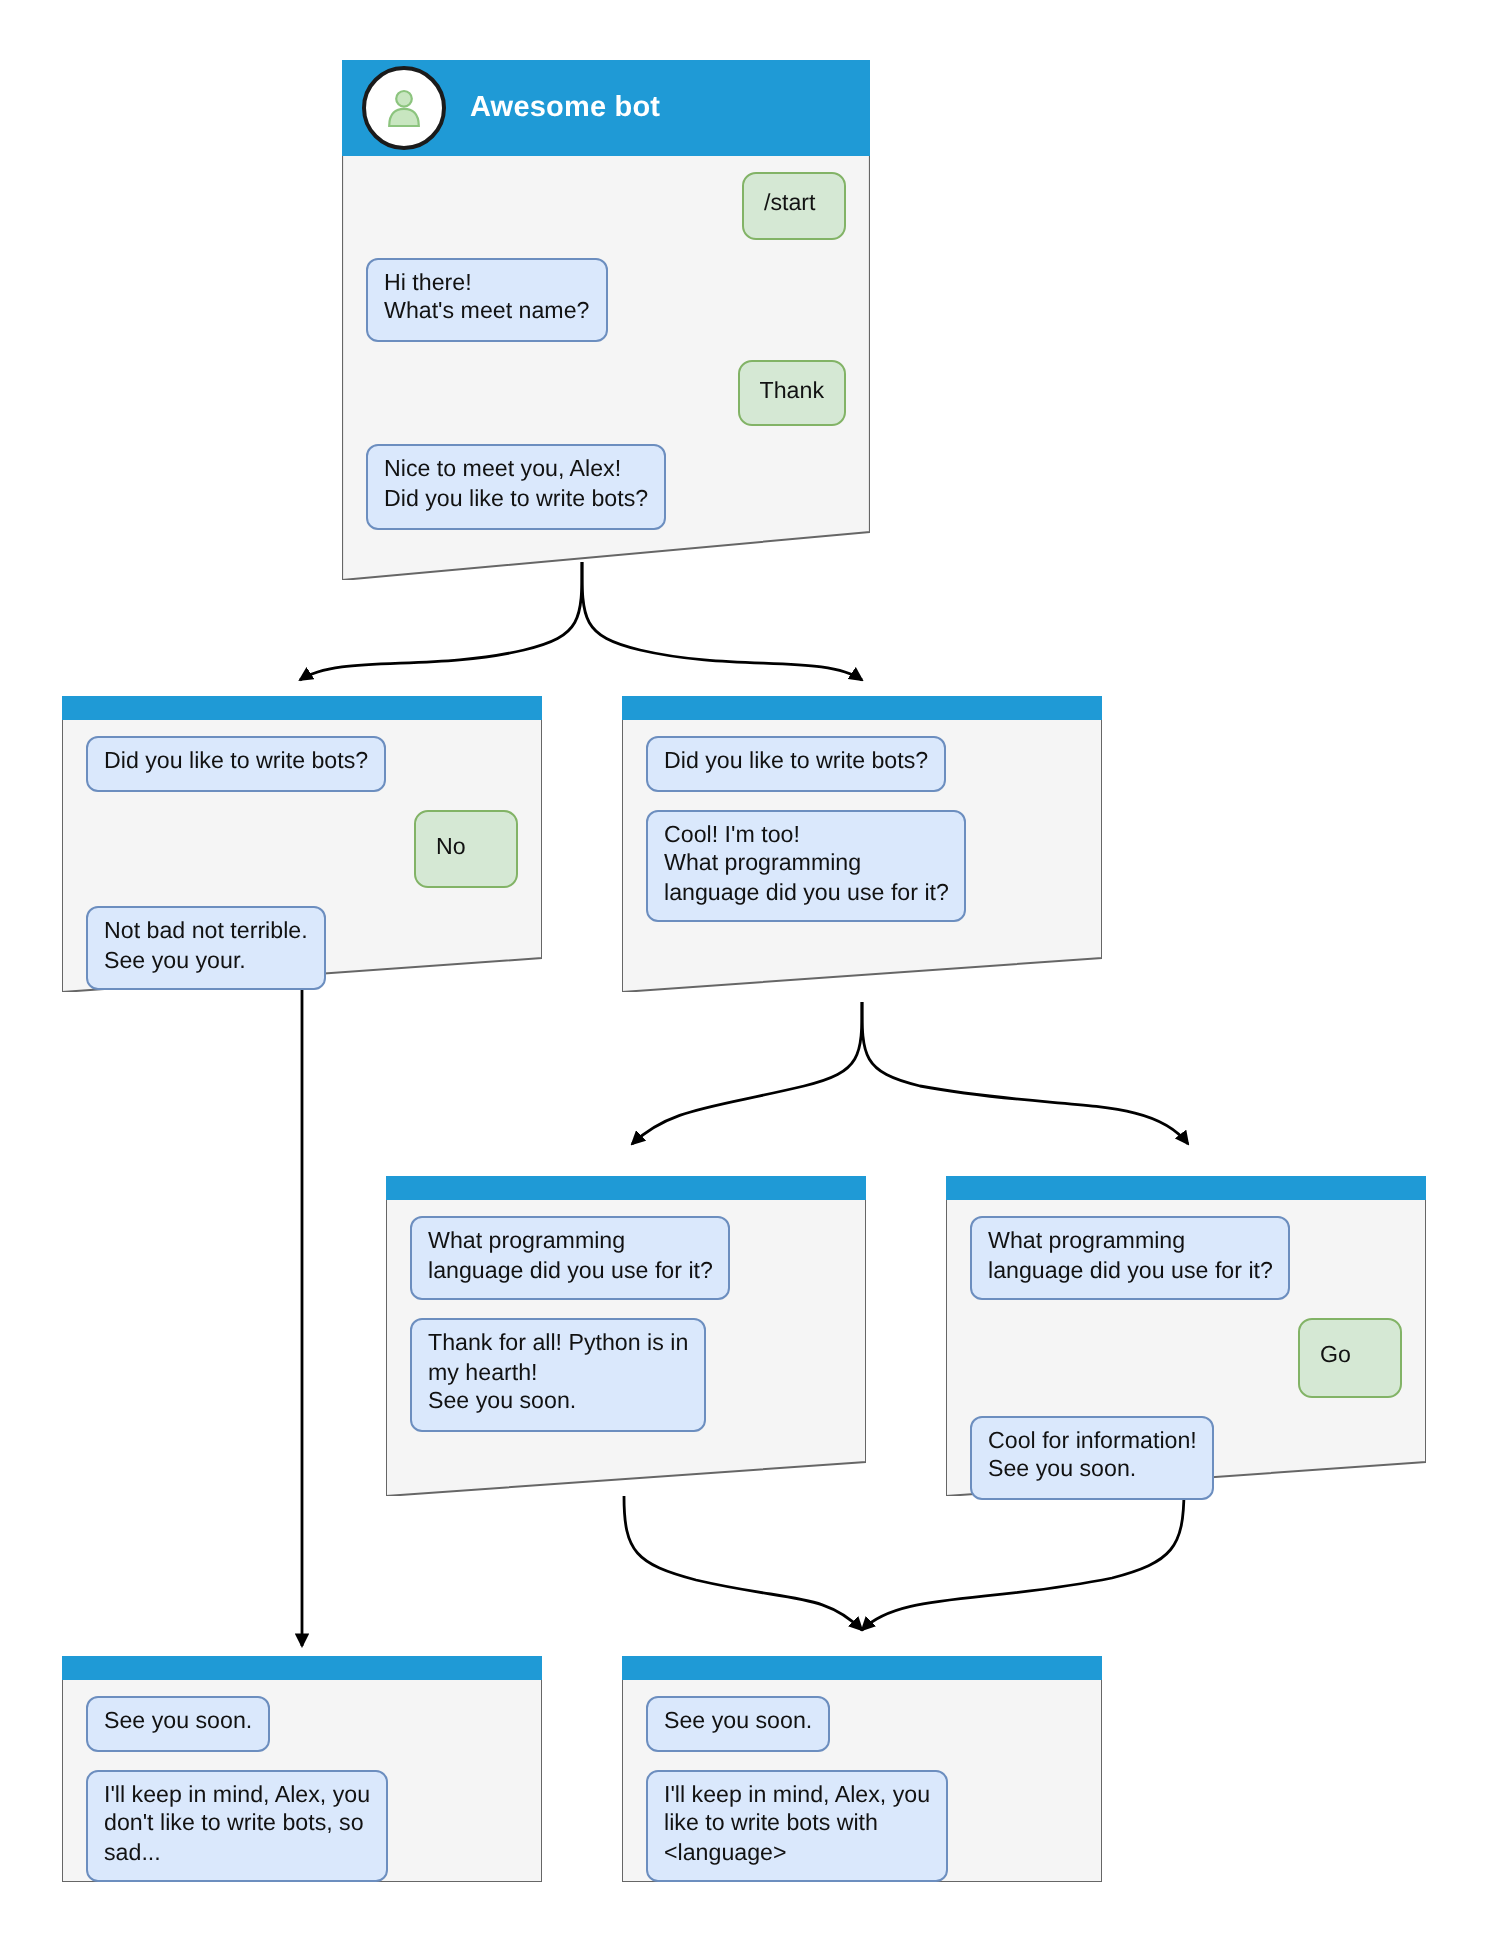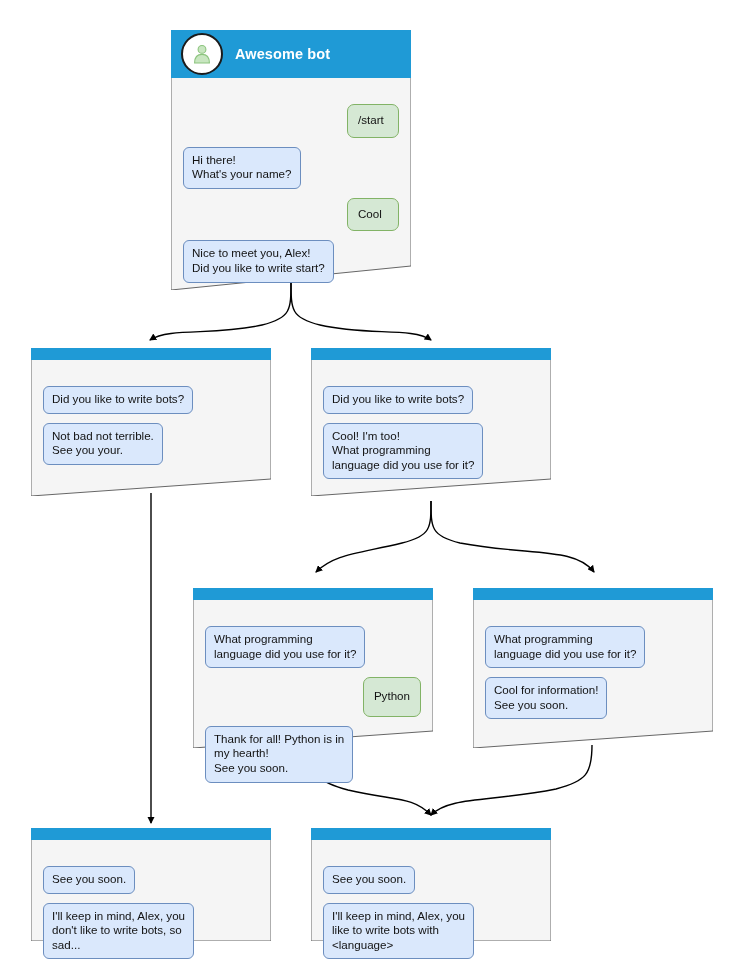--- a/index.html
+++ b/index.html
@@ -85,21 +85,21 @@
     margin-left: 12px;
     letter-spacing: 0.1px;
   }
 
   .chat-area {
     position: absolute;
     left: 0;
     right: 0;
     bottom: 0;
     box-sizing: border-box;
-    padding: 26px 12px 10px 12px;
+    padding: 8px 12px 10px 12px;
     display: flex;
     flex-direction: column;
     gap: 9px;
   }
   .msg-row {
     display: flex;
     width: 100%;
   }
   .msg-row.left  { justify-content: flex-start; }
   .msg-row.right { justify-content: flex-end;   }
@@ -151,63 +151,66 @@
 
     <path d="M 431 501 C 431 528 431 536 460 543 C 530 556 575 547 594 572" fill="none" stroke="#000000" stroke-width="1.4" marker-end="url(#arrow)"></path>
 
     <path d="M 151 493 L 151 823" fill="none" stroke="#000000" stroke-width="1.4" marker-end="url(#arrow)"></path>
 
     <path d="M 312 748 C 312 776 318 782 348 790 C 395 801 412 796 431 815" fill="none" stroke="#000000" stroke-width="1.4" marker-end="url(#arrow)"></path>
 
     <path d="M 592 745 C 592 774 586 781 556 789 C 492 802 450 796 431 815" fill="none" stroke="#000000" stroke-width="1.4" marker-end="url(#arrow)"></path>
   </svg>
 
-  <div class="node" style="left:171px; top:30px; width:240px; height:260px;">
+  <div class="node" style="left:171px; top:30px; width:264px; height:260px;">
     <svg class="node-skin" viewBox="0 0 240 260" preserveAspectRatio="none" xmlns="http://www.w3.org/2000/svg">
       <polygon points="0,0 240,0 240,236 0,260" fill="#f5f5f5" stroke="#666666" stroke-width="1"></polygon>
     </svg>
     <div class="node-body">
       <div class="titlebar with-avatar">
         <div class="avatar">
           <svg width="24" height="24" viewBox="0 0 24 24" xmlns="http://www.w3.org/2000/svg">
             <circle cx="12" cy="7.4" r="3.9" fill="#c8e6c0" stroke="#8cc47e" stroke-width="1.1"></circle>
             <path d="M4.6 21 C4.6 14.6 8 12.4 12 12.4 C16 12.4 19.4 14.6 19.4 21 Z" fill="#c8e6c0" stroke="#8cc47e" stroke-width="1.1"></path>
           </svg>
         </div>
         <div class="bot-title">Awesome bot</div>
       </div>
       <div class="chat-area" style="top:48px; bottom:26px;">
         <div class="msg-row right">
           <div class="bubble user">/start</div>
         </div>
         <div class="msg-row left">
           <div class="bubble bot">Hi there!
-What's your name?</div>
+What's meet name?</div>
         </div>
         <div class="msg-row right">
-          <div class="bubble user">Cool</div>
+          <div class="bubble user">Thank</div>
         </div>
         <div class="msg-row left">
           <div class="bubble bot">Nice to meet you, Alex!
-Did you like to write start?</div>
+Did you like to write bots?</div>
         </div>
       </div>
     </div>
   </div>
 
   <div class="node" style="left:31px; top:348px; width:240px; height:148px;">
     <svg class="node-skin" viewBox="0 0 240 148" preserveAspectRatio="none" xmlns="http://www.w3.org/2000/svg">
       <polygon points="0,0 240,0 240,131 0,148" fill="#f5f5f5" stroke="#666666" stroke-width="1"></polygon>
     </svg>
     <div class="node-body">
       <div class="titlebar bare"></div>
       <div class="chat-area" style="top:12px; bottom:20px;">
         <div class="msg-row left">
           <div class="bubble bot">Did you like to write bots?</div>
         </div>
+        <div class="msg-row right">
+          <div class="bubble user tall">No</div>
+        </div>
         <div class="msg-row left">
           <div class="bubble bot">Not bad not terrible.
 See you your.</div>
         </div>
       </div>
     </div>
   </div>
 
   <div class="node" style="left:311px; top:348px; width:240px; height:148px;">
     <svg class="node-skin" viewBox="0 0 240 148" preserveAspectRatio="none" xmlns="http://www.w3.org/2000/svg">
@@ -232,43 +235,43 @@
     <svg class="node-skin" viewBox="0 0 240 160" preserveAspectRatio="none" xmlns="http://www.w3.org/2000/svg">
       <polygon points="0,0 240,0 240,143 0,160" fill="#f5f5f5" stroke="#666666" stroke-width="1"></polygon>
     </svg>
     <div class="node-body">
       <div class="titlebar bare"></div>
       <div class="chat-area" style="top:12px; bottom:22px;">
         <div class="msg-row left">
           <div class="bubble bot">What programming
 language did you use for it?</div>
         </div>
-        <div class="msg-row right">
-          <div class="bubble user tall">Python</div>
-        </div>
         <div class="msg-row left">
           <div class="bubble bot">Thank for all! Python is in
 my hearth!
 See you soon.</div>
         </div>
       </div>
     </div>
   </div>
 
   <div class="node" style="left:473px; top:588px; width:240px; height:160px;">
     <svg class="node-skin" viewBox="0 0 240 160" preserveAspectRatio="none" xmlns="http://www.w3.org/2000/svg">
       <polygon points="0,0 240,0 240,143 0,160" fill="#f5f5f5" stroke="#666666" stroke-width="1"></polygon>
     </svg>
     <div class="node-body">
       <div class="titlebar bare"></div>
       <div class="chat-area" style="top:12px; bottom:22px;">
         <div class="msg-row left">
           <div class="bubble bot">What programming
 language did you use for it?</div>
         </div>
+        <div class="msg-row right">
+          <div class="bubble user tall">Go</div>
+        </div>
         <div class="msg-row left">
           <div class="bubble bot">Cool for information!
 See you soon.</div>
         </div>
       </div>
     </div>
   </div>
 
   <div class="node" style="left:31px; top:828px; width:240px; height:113px;">
     <svg class="node-skin" viewBox="0 0 240 113" preserveAspectRatio="none" xmlns="http://www.w3.org/2000/svg">

